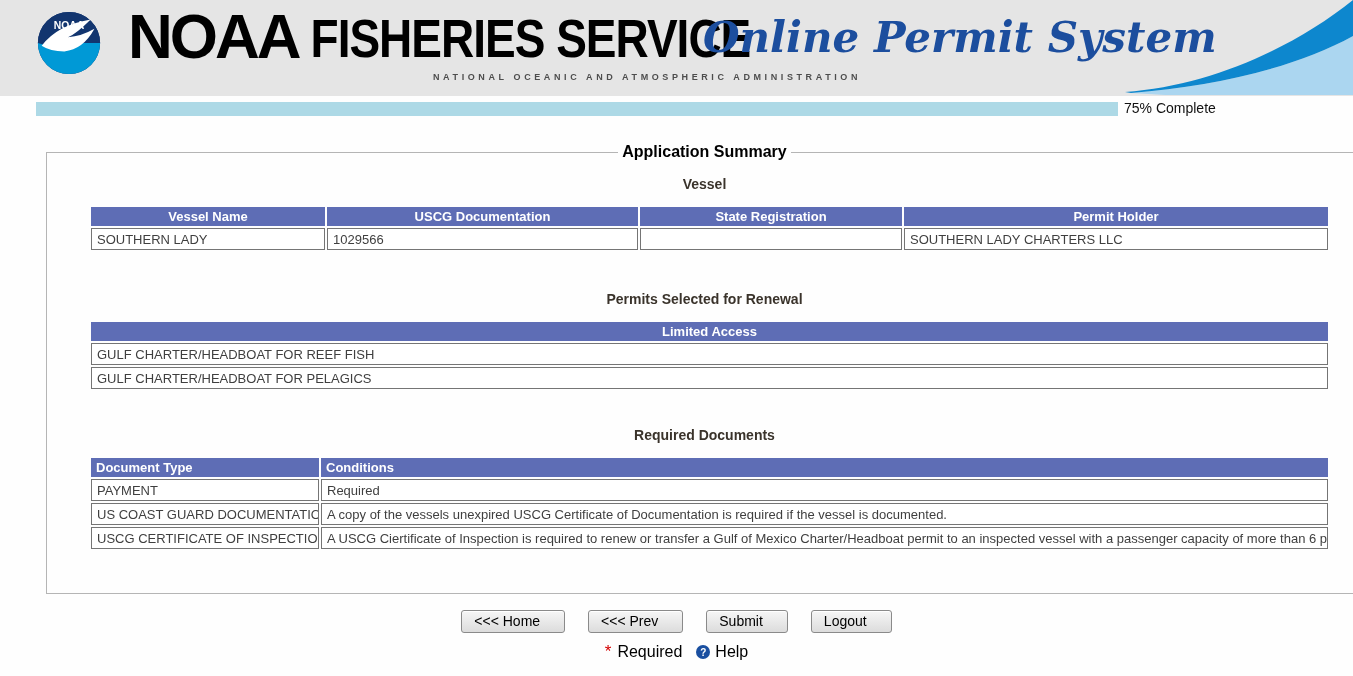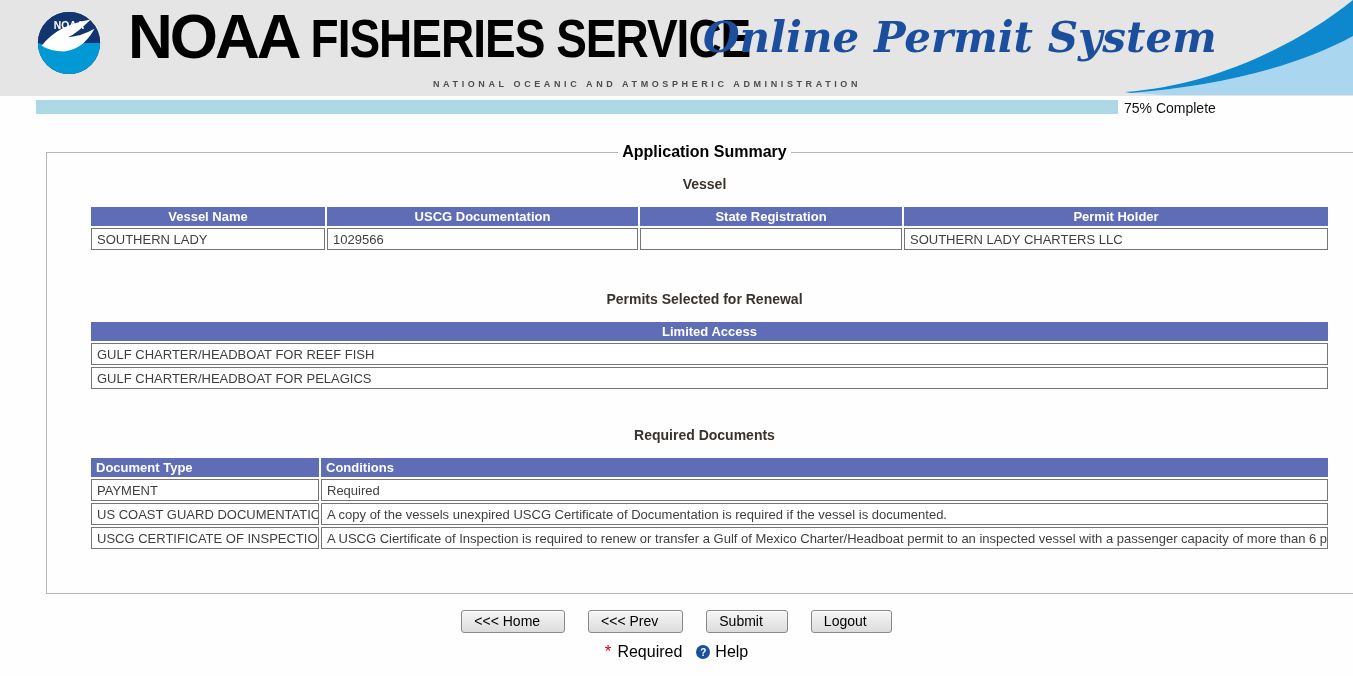--- a/index.html
+++ b/index.html
@@ -20,32 +20,32 @@
     font-size: 62px; font-weight: bold; letter-spacing: -3px;
     color: #000; line-height: 62px; transform: scaleY(1.02);
   }
   .brand-fisheries {
     font-size: 46px; font-weight: bold; letter-spacing: -1px;
     color: #000; margin-left: 12px; line-height: 46px;
     transform: scaleY(1.15); transform-origin: bottom;
   }
   .brand-tagline {
     font-size: 9px; font-weight: bold; letter-spacing: 3.6px;
-    color: #4d4d4d; margin-left: 305px; margin-top: 11px;
+    color: #4d4d4d; margin-left: 305px; margin-top: 4px;
   }
   .app-title {
     position: absolute; left: 703px; top: 12px;
     font-family: "DejaVu Serif", serif; font-style: italic; font-weight: bold;
     font-size: 42px; line-height: 52px;
     white-space: nowrap;
   }
   .wave { position: absolute; right: 0; top: 0; width: 228px; height: 96px; }
 
   
-  .progress-row { position: absolute; top: 100px; left: 36px; display: flex; align-items: flex-start; }
+  .progress-row { position: absolute; top: 100px; left: 36px; display: flex; align-items: flex-end; }
   .progress-bar { width: 1082px; height: 14px; }
   .progress-label { margin-left: 6px; font-size: 14px; color: #111; }
 
   
   fieldset.summary {
     position: absolute; top: 143px; left: 18px; width: 1317px; height: 451px;
     border: 1px solid #b5b5b5; background: #fefefe; margin-left: 28px;
   }
   fieldset.summary legend {
     margin: 0 auto; padding: 0 4px;

